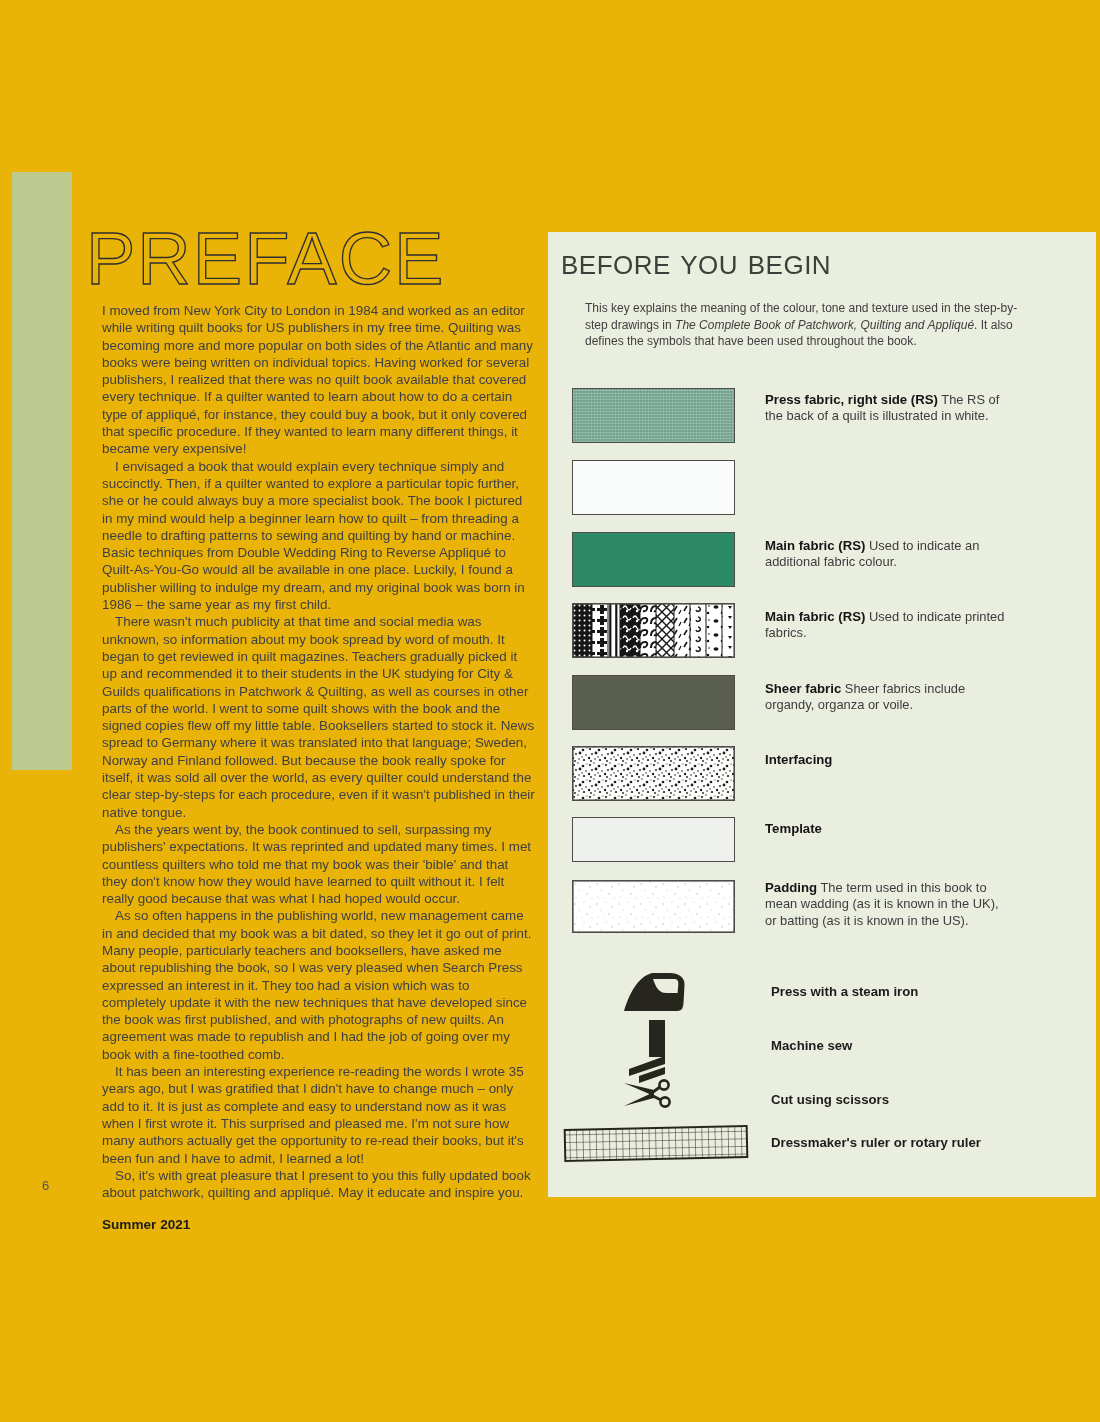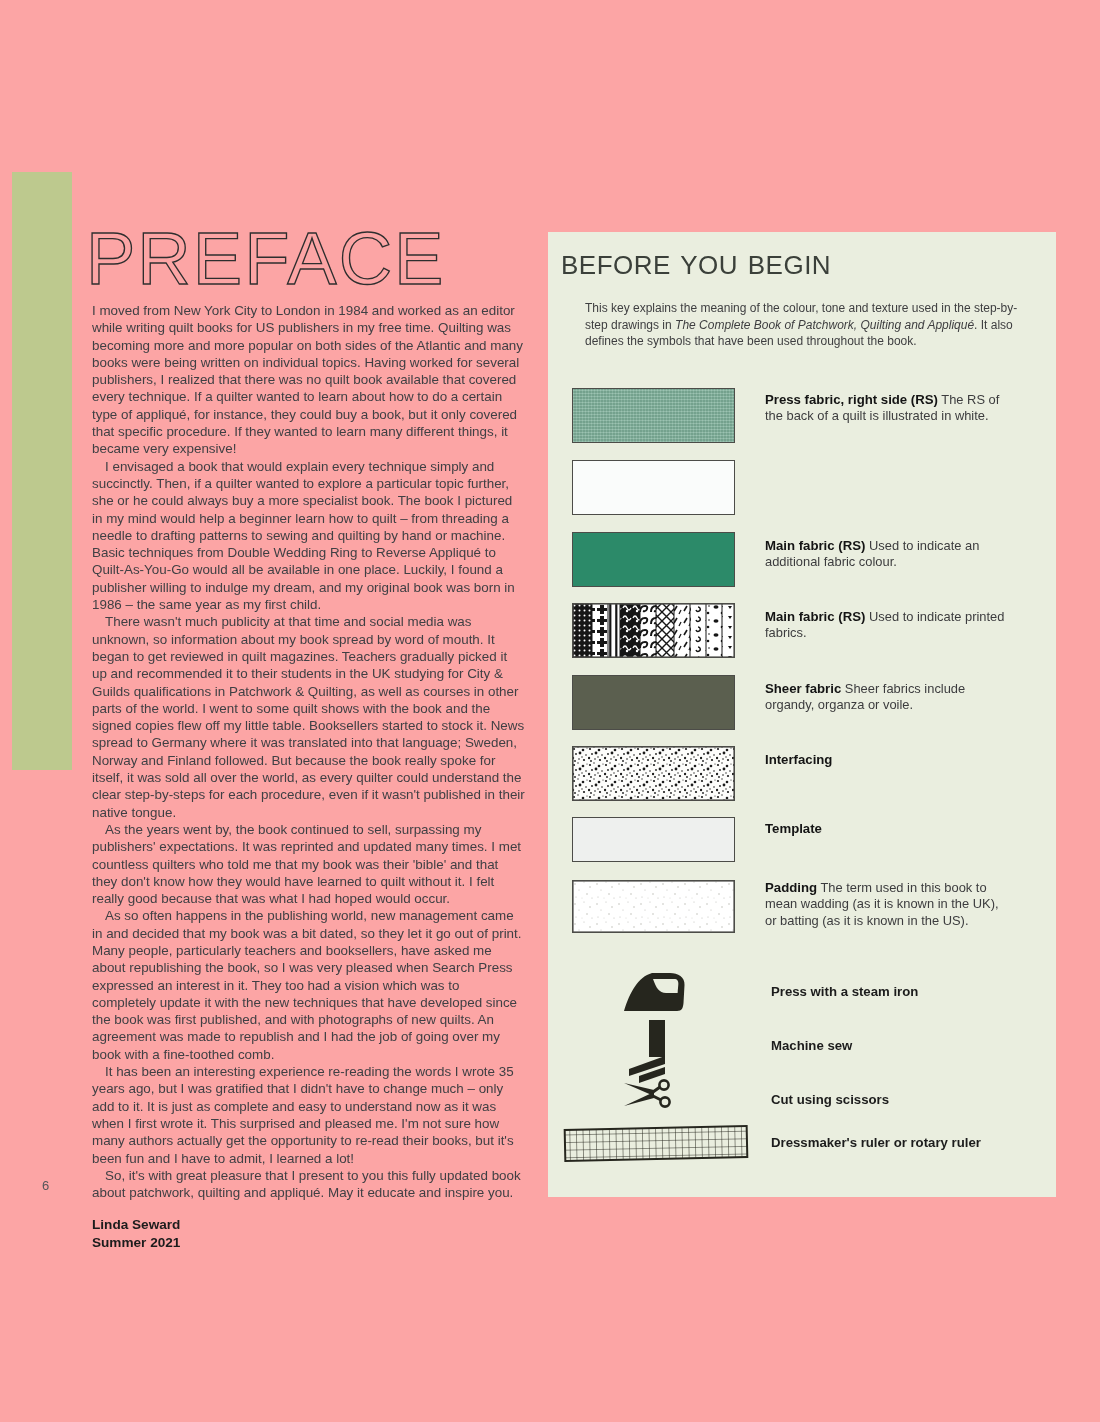--- a/index.html
+++ b/index.html
@@ -1,35 +1,35 @@
 <!DOCTYPE html>
 <html><head>
 <meta charset="utf-8">
 <style>
   html,body{margin:0;padding:0;background:#ffffff;}
   .page{
-    position:relative;width:1100px;height:1422px;background:#fca5a5;
+    position:relative;width:1100px;height:1422px;background:#eab308;
     font-family:"Liberation Sans", sans-serif;overflow:hidden;
   }
   .green-bar{position:absolute;left:12px;top:172px;width:60px;height:598px;background:#bdc98e;}
   .preface-title-svg{position:absolute;left:86px;top:222px;width:360px;height:78px;}
   .preface-title-svg text{
     font-family:"Liberation Sans", sans-serif;font-size:74px;letter-spacing:2px;
     fill:none;stroke:#2e2e2e;stroke-width:1.35;
   }
   .left-col{
-    position:absolute;left:92px;top:302px;width:433px;
+    position:absolute;left:102px;top:302px;width:433px;
     font-size:13.4px;line-height:17.3px;color:#404044;
   }
   .left-col p{margin:0;}
   .left-col p + p{text-indent:13px;}
   .signature{margin-top:15px;font-weight:bold;color:#1c1c1c;font-size:13.6px;line-height:18px;}
   .page-number{position:absolute;left:42px;top:1178px;font-size:13px;color:#55555a;}
 
-  .key-panel{position:absolute;left:548px;top:232px;width:508px;height:965px;background:#eaeedf;}
+  .key-panel{position:absolute;left:548px;top:232px;width:548px;height:965px;background:#eaeedf;}
   .panel-title{
     position:absolute;left:13px;top:18px;margin:0;font-size:26px;font-weight:normal;
     color:#3b403a;letter-spacing:0.5px;word-spacing:2px;
   }
   .panel-intro{position:absolute;left:21px;top:52px;width:444px;margin:16px;font-size:12px;line-height:16.5px;color:#3e3e40;}
   .swatch{position:absolute;left:24px;width:163px;box-sizing:border-box;border:1.6px solid #4c4c48;}
   .swatch-svg{position:absolute;left:24px;}
   .kv{position:absolute;left:217px;width:248px;margin:0;font-size:12.9px;line-height:16.4px;color:#3c3c3e;}
   .kv strong{color:#141414;font-size:13.2px;}
   .sym-label{position:absolute;left:217px;width:248px;margin:6px;font-size:13.2px;font-weight:bold;color:#1c1c1c;}
@@ -60,21 +60,20 @@
 
   <div class="left-col">
     <p>I moved from New York City to London in 1984 and worked as an editor while writing quilt books for US publishers in my free time. Quilting was becoming more and more popular on both sides of the Atlantic and many books were being written on individual topics. Having worked for several publishers, I realized that there was no quilt book available that covered every technique. If a quilter wanted to learn about how to do a certain type of appliqué, for instance, they could buy a book, but it only covered that specific procedure. If they wanted to learn many different things, it became very expensive!</p>
     <p>I envisaged a book that would explain every technique simply and succinctly. Then, if a quilter wanted to explore a particular topic further, she or he could always buy a more specialist book. The book I pictured in my mind would help a beginner learn how to quilt – from threading a needle to drafting patterns to sewing and quilting by hand or machine. Basic techniques from Double Wedding Ring to Reverse Appliqué to Quilt-As-You-Go would all be available in one place. Luckily, I found a publisher willing to indulge my dream, and my original book was born in 1986 – the same year as my first child.</p>
     <p>There wasn't much publicity at that time and social media was unknown, so information about my book spread by word of mouth. It began to get reviewed in quilt magazines. Teachers gradually picked it up and recommended it to their students in the UK studying for City &amp; Guilds qualifications in Patchwork &amp; Quilting, as well as courses in other parts of the world. I went to some quilt shows with the book and the signed copies flew off my little table. Booksellers started to stock it. News spread to Germany where it was translated into that language; Sweden, Norway and Finland followed. But because the book really spoke for itself, it was sold all over the world, as every quilter could understand the clear step-by-steps for each procedure, even if it wasn't published in their native tongue.</p>
     <p>As the years went by, the book continued to sell, surpassing my publishers' expectations. It was reprinted and updated many times. I met countless quilters who told me that my book was their 'bible' and that they don't know how they would have learned to quilt without it. I felt really good because that was what I had hoped would occur.</p>
     <p>As so often happens in the publishing world, new management came in and decided that my book was a bit dated, so they let it go out of print. Many people, particularly teachers and booksellers, have asked me about republishing the book, so I was very pleased when Search Press expressed an interest in it. They too had a vision which was to completely update it with the new techniques that have developed since the book was first published, and with photographs of new quilts. An agreement was made to republish and I had the job of going over my book with a fine-toothed comb.</p>
     <p>It has been an interesting experience re-reading the words I wrote 35 years ago, but I was gratified that I didn't have to change much – only add to it. It is just as complete and easy to understand now as it was when I first wrote it. This surprised and pleased me. I'm not sure how many authors actually get the opportunity to re-read their books, but it's been fun and I have to admit, I learned a lot!</p>
     <p>So, it's with great pleasure that I present to you this fully updated book about patchwork, quilting and appliqué. May it educate and inspire you.</p>
     <div class="signature">
-      <div>Linda Seward</div>
       <div>Summer 2021</div>
     </div>
   </div>
 
   <div class="page-number">6</div>
 
   <div class="key-panel">
     <h2 class="panel-title">BEFORE YOU BEGIN</h2>
     <p class="panel-intro"><span>This key explains the meaning of the colour, tone and texture used in the step-by-step drawings in </span><i>The Complete Book of Patchwork, Quilting and Appliqué</i><span>. It also defines the symbols that have been used throughout the book.</span></p>
 

